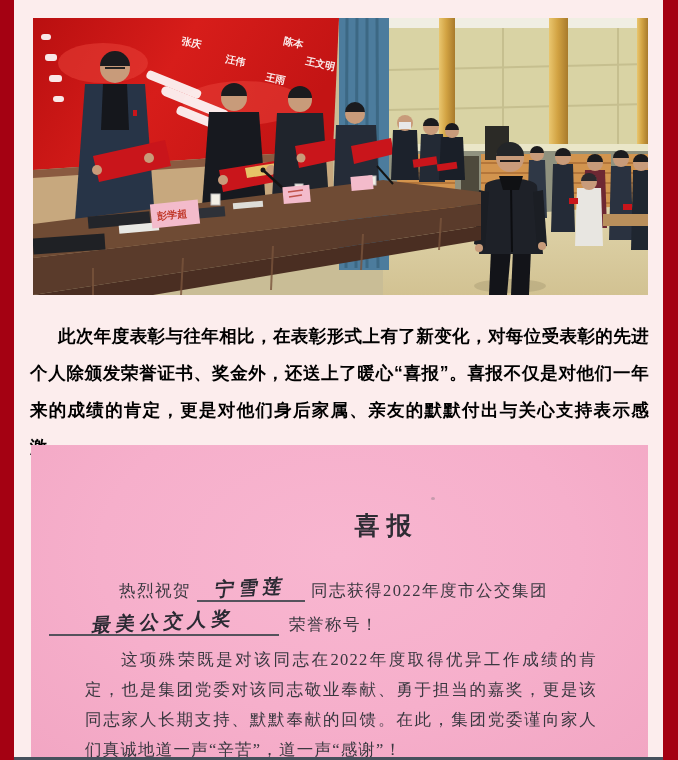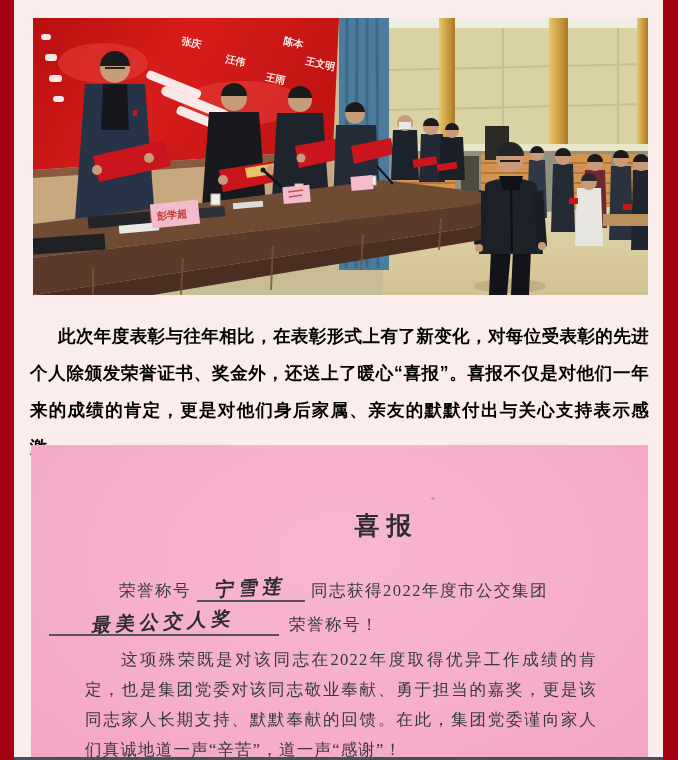--- a/index.html
+++ b/index.html
@@ -283,21 +283,21 @@
     </svg>
   </div>
 
   <p class="article-paragraph">此次年度表彰与往年相比，在表彰形式上有了新变化，对每位受表彰的先进个人除颁发荣誉证书、奖金外，还送上了暖心“喜报”。喜报不仅是对他们一年来的成绩的肯定，更是对他们身后家属、亲友的默默付出与关心支持表示感激。</p>
 
   <div class="certificate">
     <div class="cert-speck"></div>
     <h2 class="cert-title">喜报</h2>
 
     <div class="cert-line cert-line1">
-      <span>荣誉称号</span><span class="blank blank-name"><span class="handwritten">宁雪莲</span></span><span>同志获得2022年度市公交集团</span>
+      <span>热烈祝贺</span><span class="blank blank-name"><span class="handwritten">宁雪莲</span></span><span>同志获得2022年度市公交集团</span>
     </div>
 
     <div class="cert-line cert-line2">
       <span class="blank blank-award"><span class="handwritten">最美公交人奖</span></span><span>荣誉称号！</span>
     </div>
 
     <p class="cert-body">这项殊荣既是对该同志在2022年度取得优异工作成绩的肯定，也是集团党委对该同志敬业奉献、勇于担当的嘉奖，更是该同志家人长期支持、默默奉献的回馈。在此，集团党委谨向家人们真诚地道一声“辛苦”，道一声“感谢”！</p>
   </div>
 
   <div class="next-image-edge"></div>

